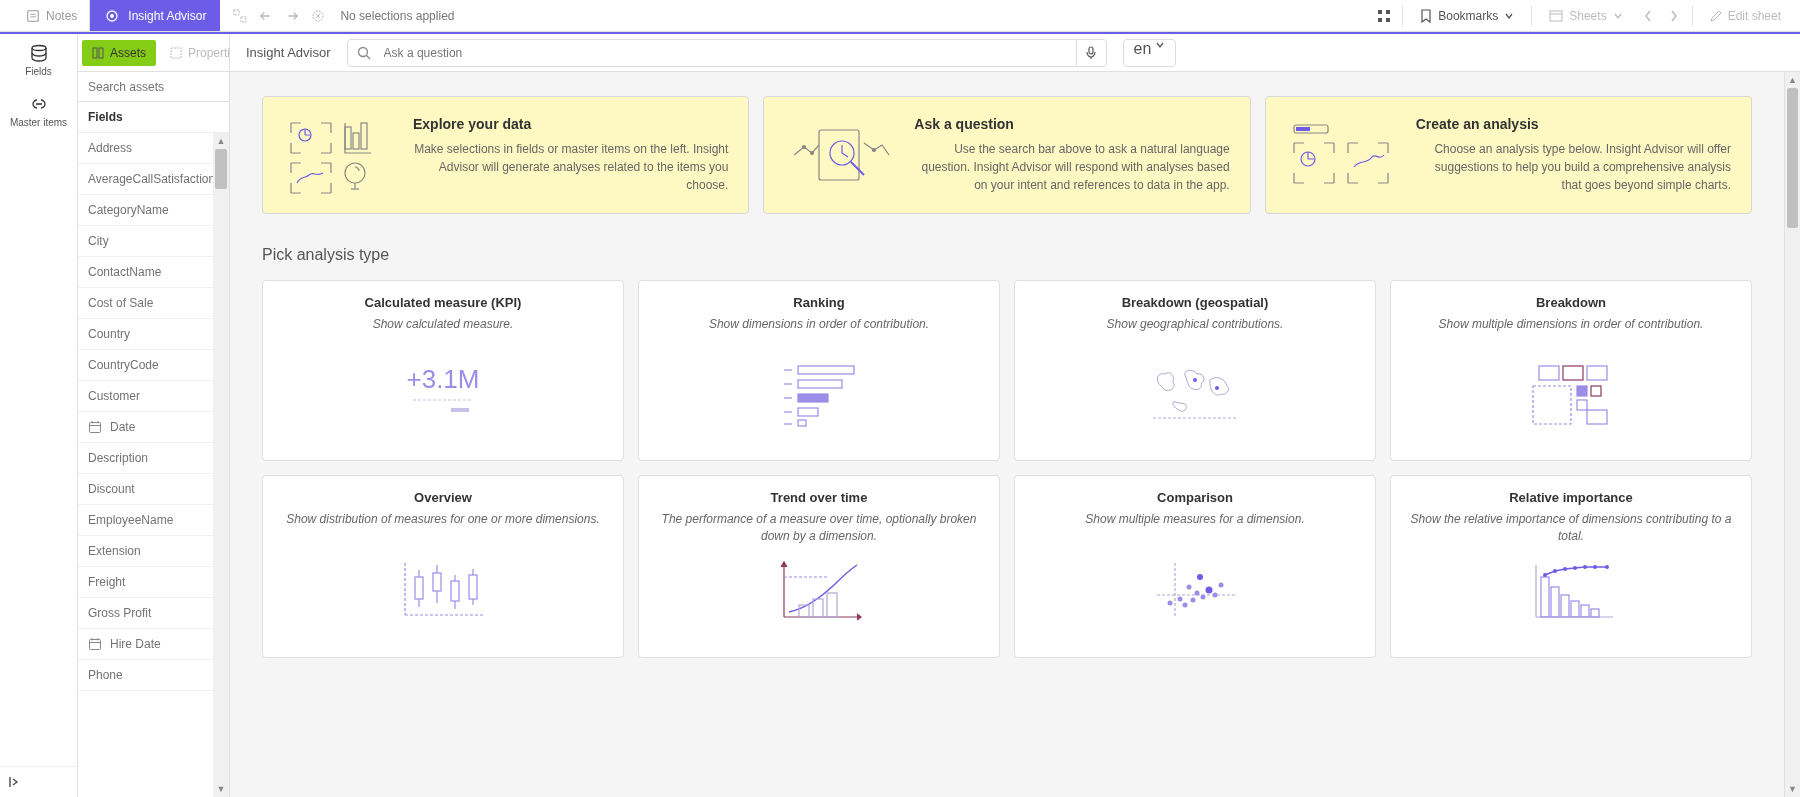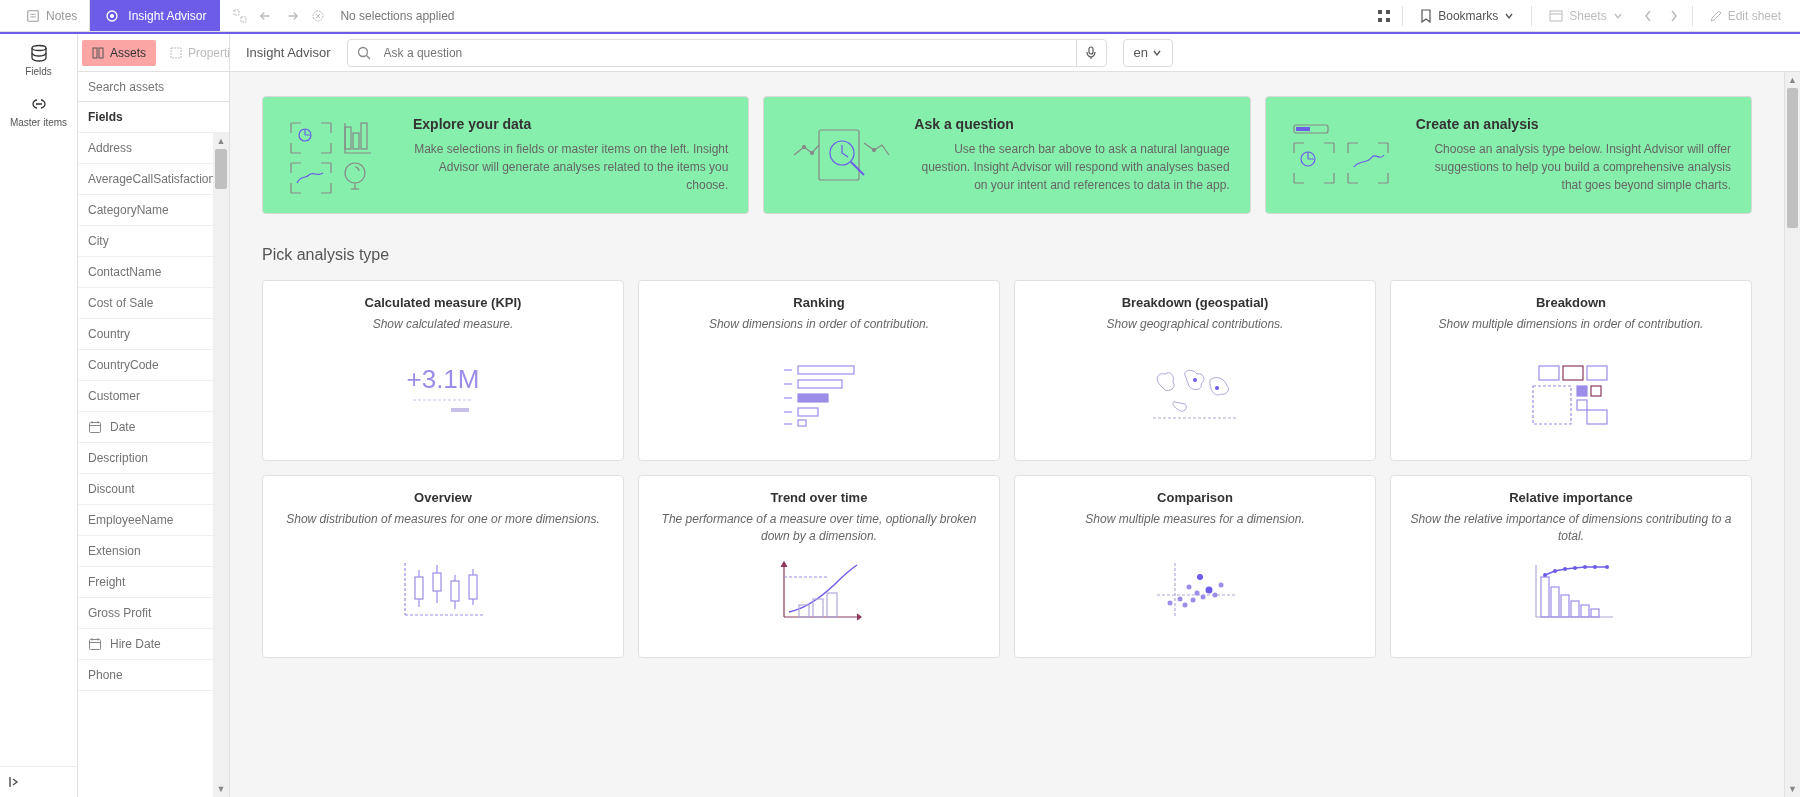--- a/index.html
+++ b/index.html
@@ -21,21 +21,21 @@
     
     .main-layout { display: flex; height: calc(100vh - 34px); }
     
     .left-nav { width: 78px; background: #fff; border-right: 1px solid #e0e0e0; display: flex; flex-direction: column; }
     .nav-item { display: flex; flex-direction: column; align-items: center; padding: 10px 4px 8px; font-size: 10px; color: #555; cursor: pointer; }
     .nav-item svg { margin-bottom: 4px; }
     
     .assets-panel { width: 152px; background: #fff; border-right: 1px solid #e0e0e0; display: flex; flex-direction: column; }
     .assets-header { height: 38px; display: flex; align-items: center; padding: 4px; gap: 4px; border-bottom: 1px solid #e0e0e0; }
     .assets-tab { display: flex; align-items: center; gap: 6px; padding: 6px 10px; font-size: 12px; cursor: pointer; border-radius: 2px; }
-    .assets-tab.active { background: #fca5a5; color: #333; justify-content: flex-end; }
+    .assets-tab.active { background: #84cc16; color: #333; justify-content: flex-end; }
     .assets-tab.inactive { color: #bbb; }
     .search-assets { height: 30px; border: none; border-bottom: 1px solid #e0e0e0; padding: 0 10px; font-size: 12px; outline: none; }
     .fields-header { padding: 8px 10px; font-size: 12px; font-weight: 600; color: #333; border-bottom: 1px solid #eee; }
     .fields-list { flex: 1; overflow-y: auto; }
     .field-item { display: flex; align-items: center; gap: 8px; padding: 8px 10px; font-size: 12px; color: #737373; cursor: pointer; border-bottom: 1px solid #f0f0f0; }
     .field-icon { width: 14px; height: 14px; display: flex; align-items: center; justify-content: center; color: #888; flex-shrink: 0; }
     .fields-scrollbar { width: 16px; background: #f0f0f0; display: flex; flex-direction: column; }
     .scroll-btn { height: 16px; display: flex; align-items: center; justify-content: center; color: #888; cursor: pointer; font-size: 9px; }
     .scroll-thumb { background: #c0c0c0; margin: 0 2px; border-radius: 2px; }
     
@@ -43,26 +43,26 @@
     
     .collapse-btn { padding: 8px; display: flex; align-items: center; justify-content: flex-start; border-top: 1px solid #eee; cursor: pointer; }
     
     .content { flex: 1; display: flex; flex-direction: column; overflow: hidden; }
     .content-header { height: 38px; background: #fff; border-bottom: 1px solid #e0e0e0; display: flex; align-items: center; padding: 0 16px; gap: 16px; }
     .content-title { font-size: 13px; color: #555; }
     .search-wrapper { flex: 1; max-width: 760px; margin-left: auto; margin-right: auto; display: flex; align-items: center; border: 1px solid #ddd; border-radius: 4px; height: 28px; overflow: hidden; }
     .search-icon-box { width: 32px; display: flex; align-items: center; justify-content: center; color: #888; }
     .search-input { flex: 1; border: none; outline: none; font-size: 12px; padding: 0 4px; }
     .mic-btn { width: 30px; height: 100%; display: flex; align-items: center; justify-content: center; border-left: 1px solid #ddd; cursor: pointer; color: #555; }
-    .lang-btn { height: 28px; padding: 0 10px; border: 1px solid #ddd; border-radius: 4px; display: flex; align-items: center; gap: 4px; font-size: 13px; cursor: pointer; color: #555; }
+    .lang-btn { height: 28px; padding: 0 10px; border: 1px solid #ddd; border-radius: 4px; display: flex; align-items: flex-start; gap: 4px; font-size: 16px; cursor: pointer; color: #555; }
     
     .content-body { flex: 1; overflow-y: auto; padding: 24px 32px; position: relative; }
     
     .intro-cards { display: flex; gap: 14px; margin-bottom: 32px; }
-    .intro-card { flex: 1; border: 1px solid #d8d8d8; border-radius: 4px; background: #86efac; padding: 18px 20px; display: flex; gap: 20px; align-items: center; }
+    .intro-card { flex: 1; border: 1px solid #d8d8d8; border-radius: 4px; background: #fef9c3; padding: 18px 20px; display: flex; gap: 20px; align-items: center; }
     .intro-illustration { width: 110px; height: 80px; flex-shrink: 0; display: flex; align-items: center; justify-content: center; }
     .intro-text h3 { font-size: 14px; font-weight: 600; color: #333; margin-bottom: 8px; }
     .intro-text p { font-size: 12px; color: #666; line-height: 1.5; text-align: right; }
     
     .section-title { font-size: 16px; color: #555; margin-bottom: 16px; font-weight: 400; }
     
     .analysis-grid { display: grid; grid-template-columns: repeat(4, 1fr); gap: 14px; }
     .analysis-card { border: 1px solid #e0e0e0; border-radius: 4px; background: #fff; padding: 14px 16px 20px; text-align: center; cursor: pointer; }
     .analysis-card h4 { font-size: 13px; font-weight: 600; color: #333; margin-bottom: 6px; }
     .analysis-card p { font-size: 12px; color: #666; line-height: 1.4; margin-bottom: 12px; min-height: 32px; font-style: italic; }

